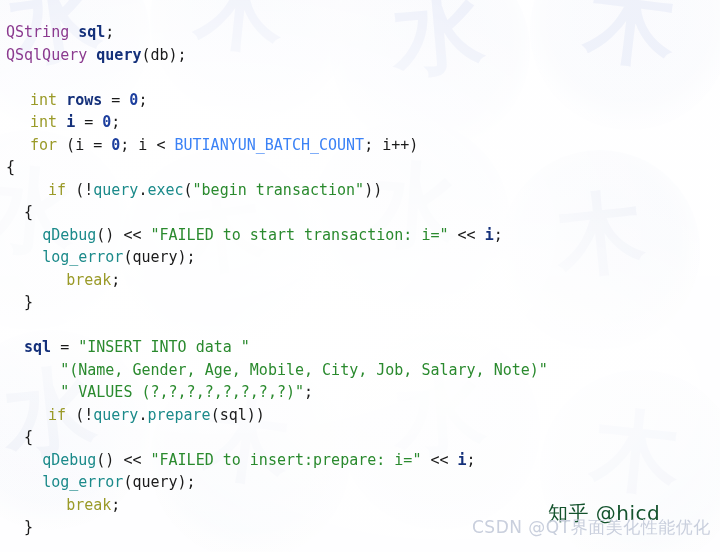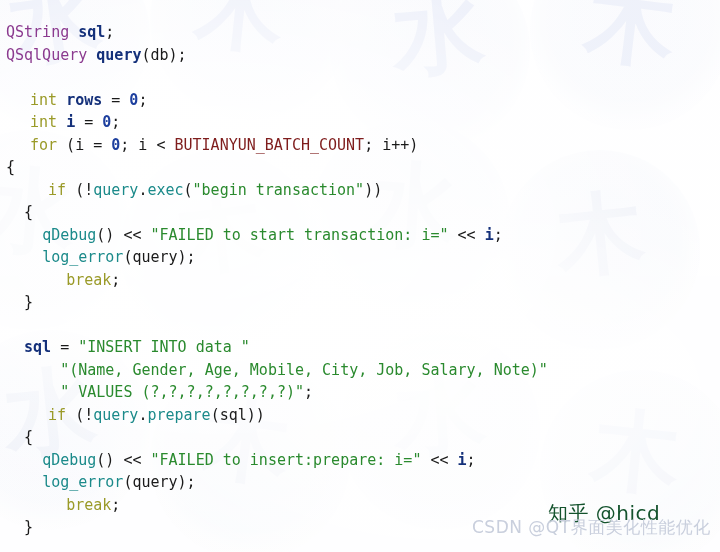--- a/index.html
+++ b/index.html
@@ -67,21 +67,21 @@
     white-space: pre;
   }
 
   
   .t-type      { color: #8b3a8f; }
   .t-kw        { color: #9a9a28; margin-left: 24px; }
   .t-var       { color: #14307a; font-weight: 700; }
   .t-num       { color: #1d3f9e; font-weight: 700; }
   .t-ident     { color: #1b8a8a; }
   .t-str       { color: #2a8a2e; }
-  .t-const     { color: #7f1d1d; }
+  .t-const     { color: #3b82f6; }
   .t-plain     { color: #1a1a1a; }
   .t-punct     { color: #1a1a1a; }
 
   
   #csdn-watermark {
     position: absolute;
     left: 472px;
     top: 516px;
     font-family: "DejaVu Sans", "Liberation Sans", sans-serif;
     font-size: 17px;

